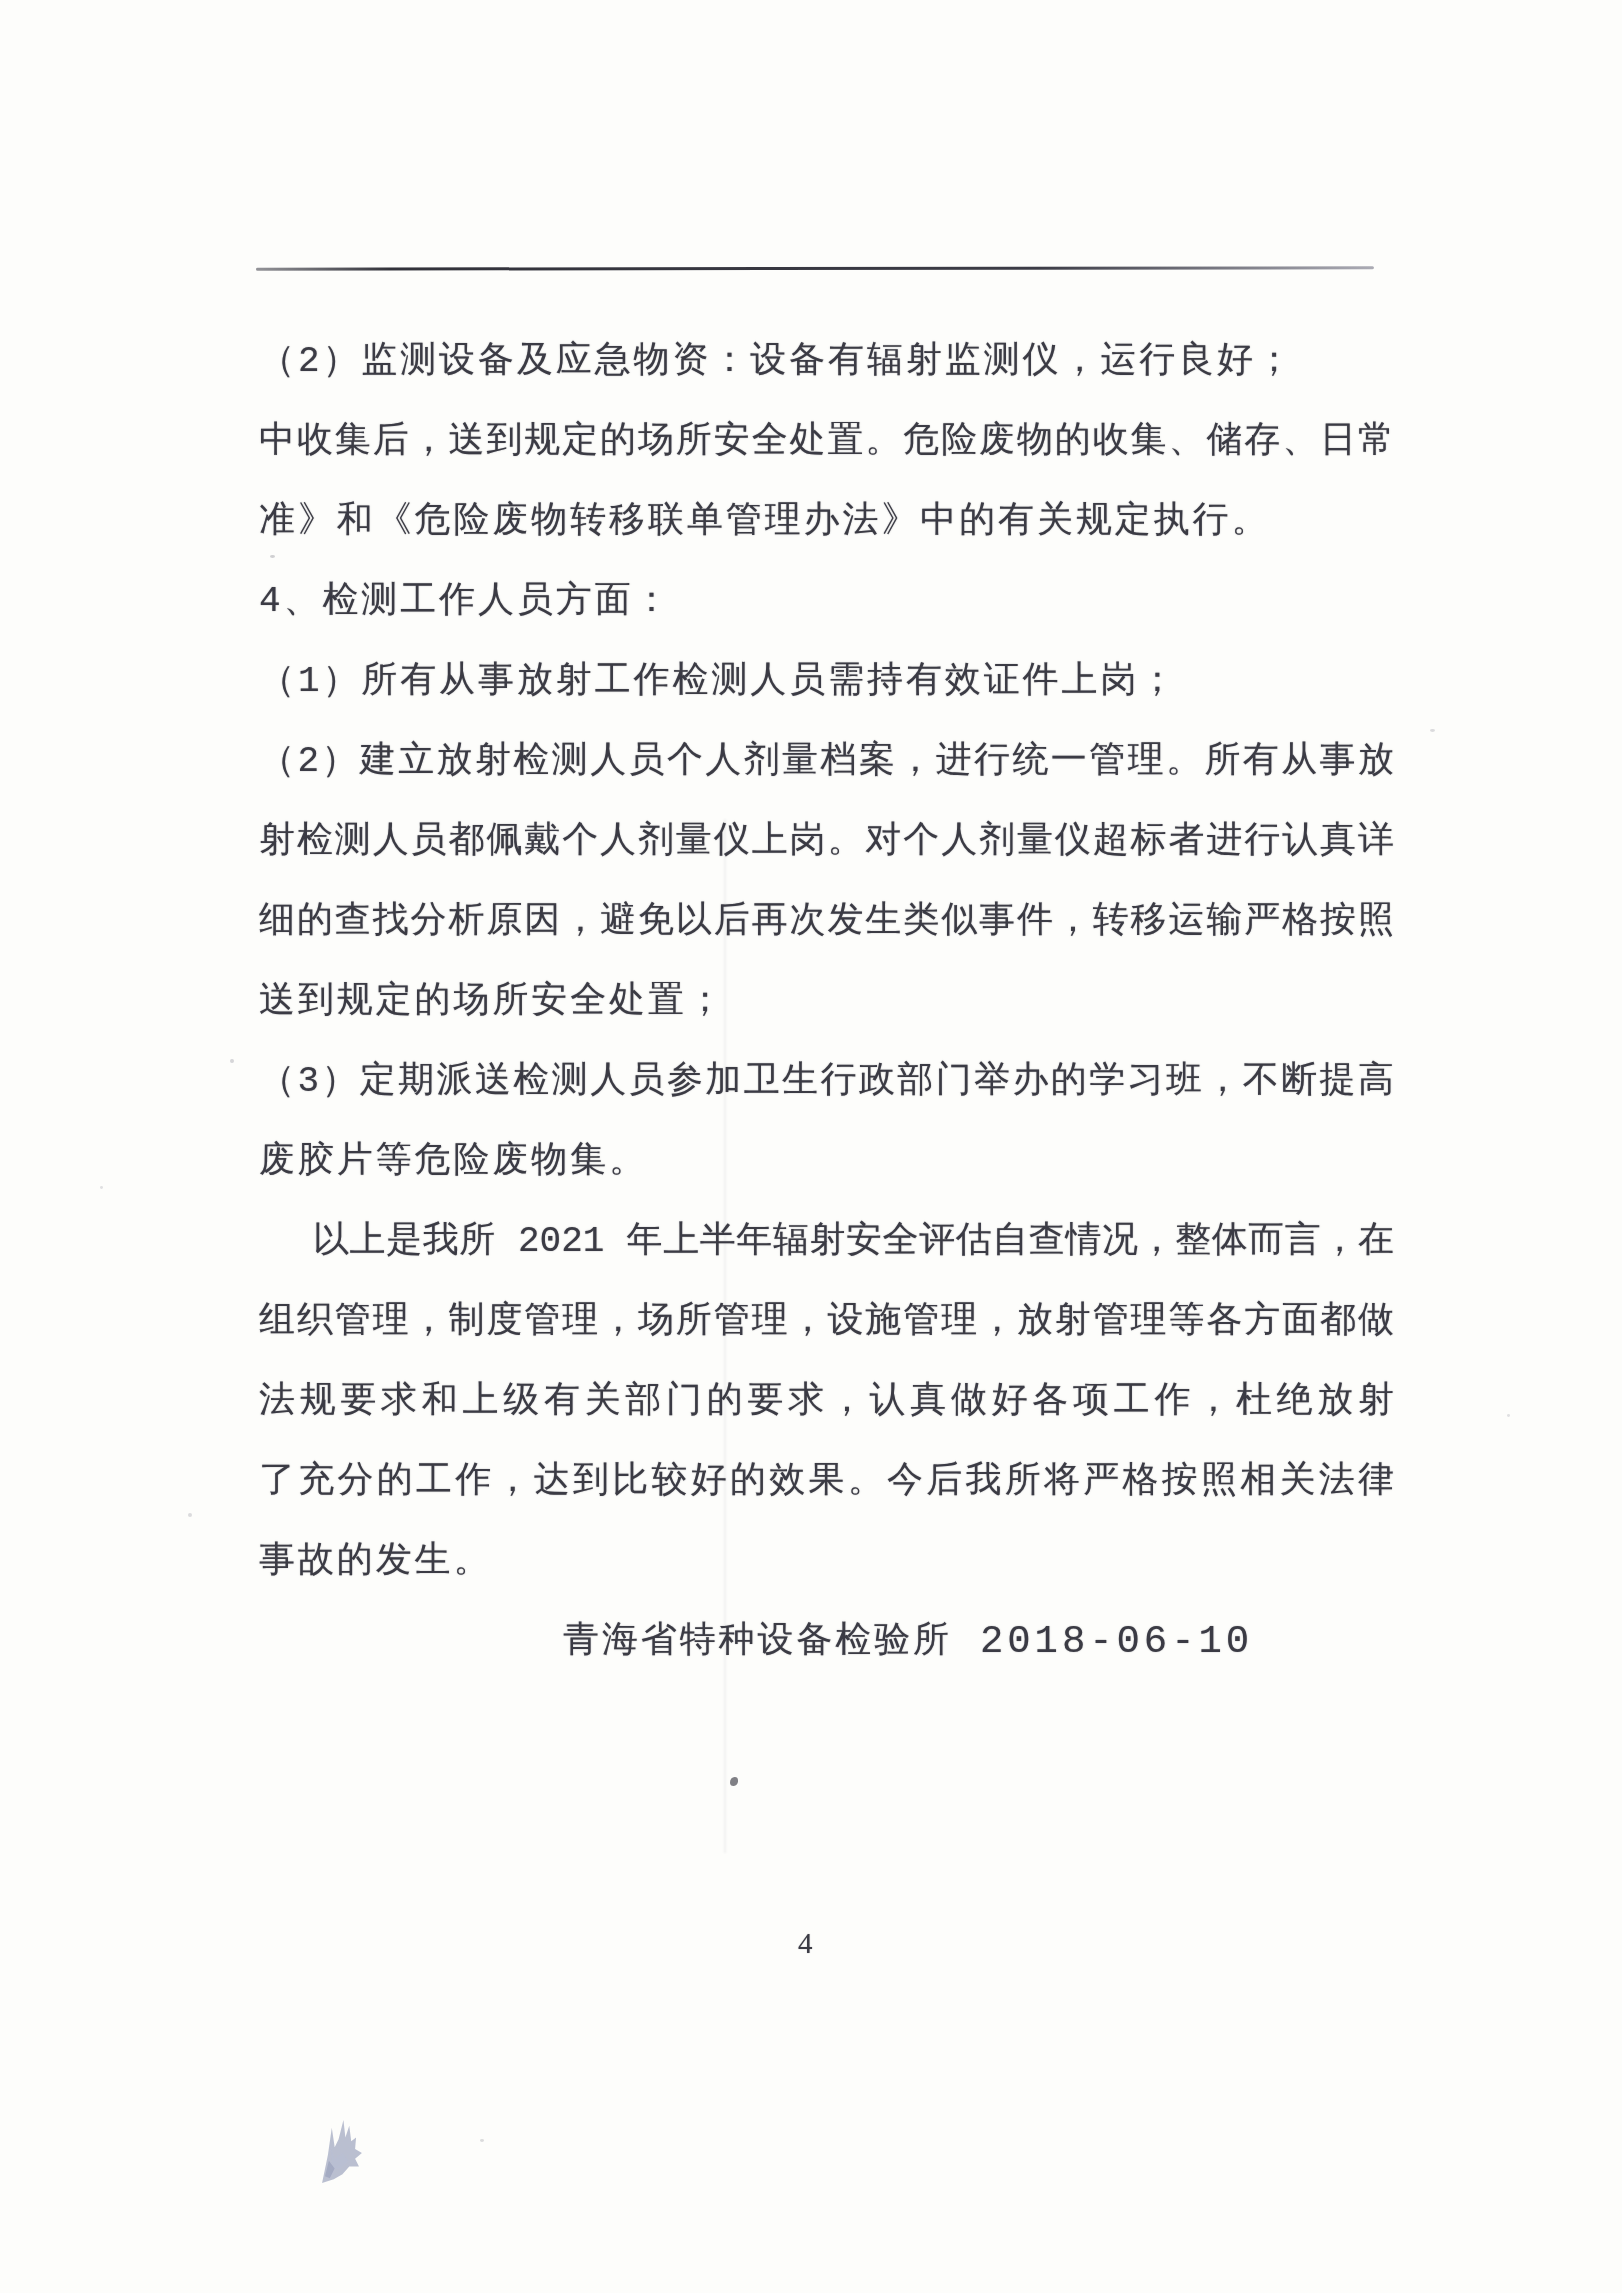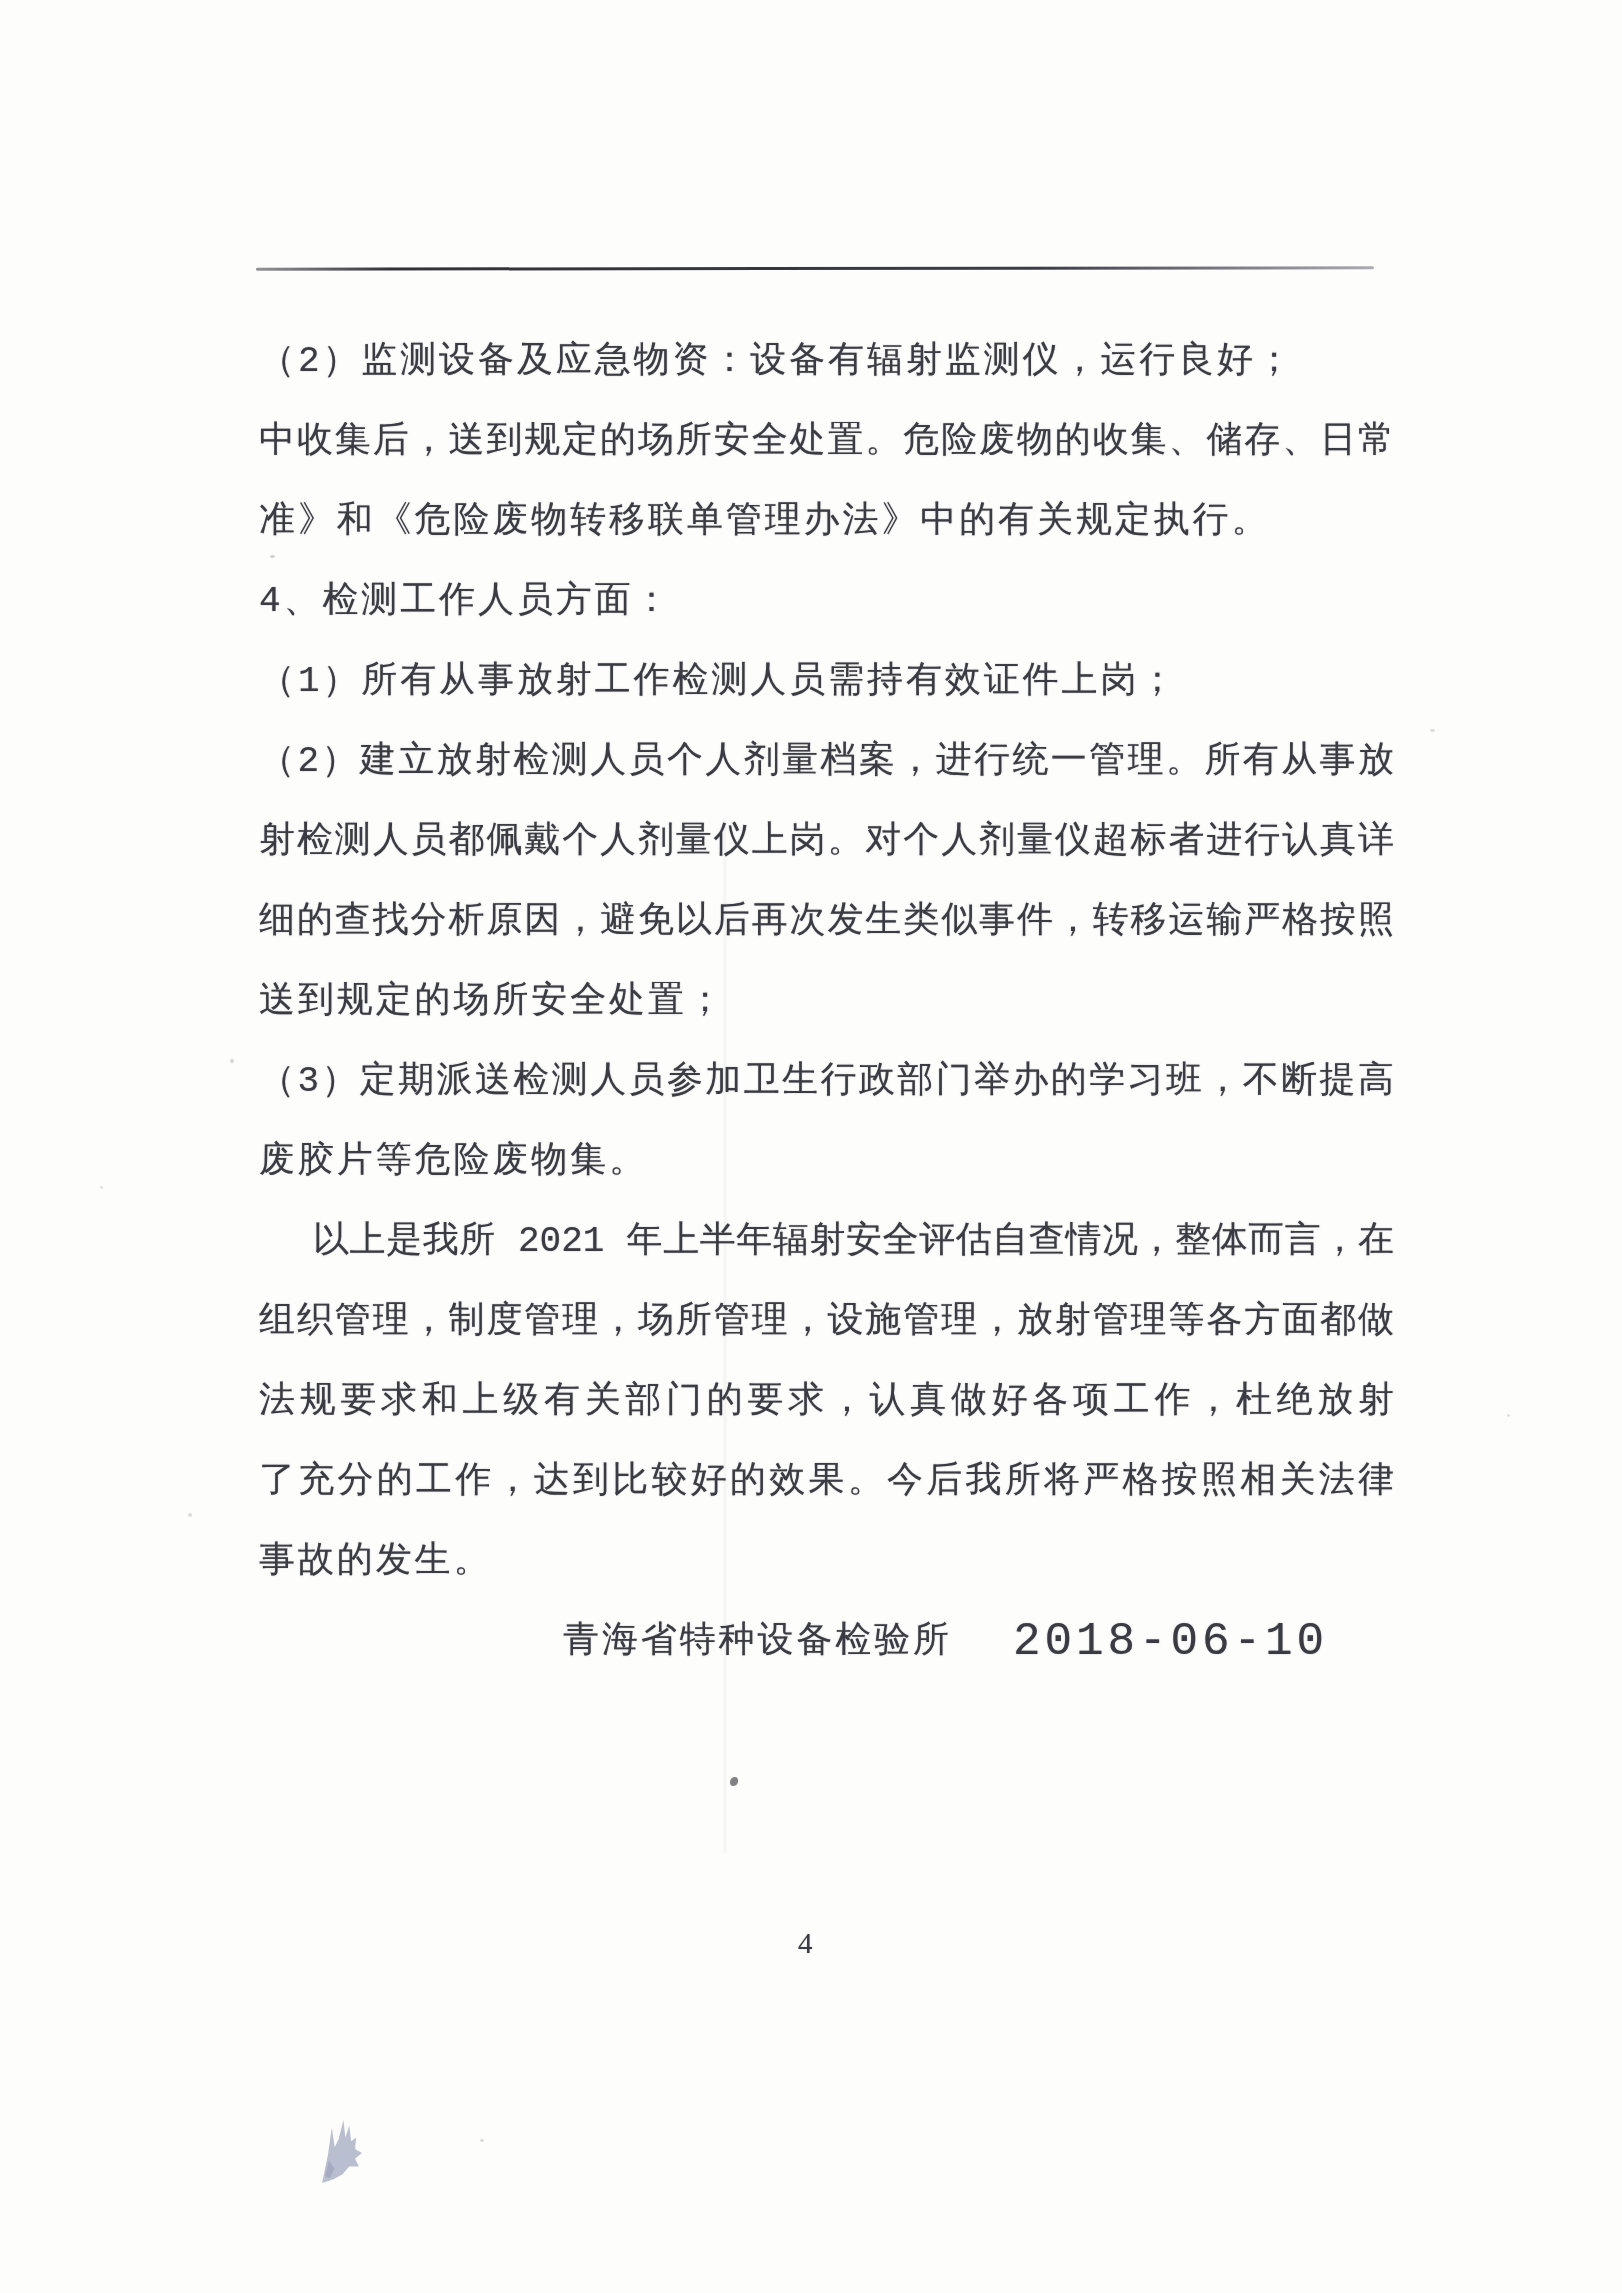--- a/index.html
+++ b/index.html
@@ -38,24 +38,24 @@
     letter-spacing:0;
     white-space:normal;
     text-align:justify;
     text-align-last:justify;
   }
   .line.indent{ text-indent:54px; }
   .sig{
     height:80px;line-height:80px;
     padding-left:304px;
     font-size:36px;letter-spacing:2.9px;
-    display:flex;align-items:flex-start;gap:61px;
+    display:flex;align-items:flex-start;gap:28px;
     white-space:nowrap;
   }
-  .sig .date{letter-spacing:3.9px;font-size:46px;}
+  .sig .date{letter-spacing:3.9px;font-size:39px;}
   .pagenum{
     position:absolute;left:798px;top:1927px;
     font-size:29px;color:rgba(50,50,60,.9);
     text-shadow:0 0 1px rgba(58,58,70,.6);
   }
   .blot{position:absolute;left:319px;top:2118px;filter:blur(0.4px);}
   .speck{position:absolute;border-radius:50%;background:#8d8d97;}
   .s1{left:270px;top:555px;width:4.9px;height:2.9px;opacity:.4;}
   .s2{left:230px;top:1059px;width:3.9px;height:3.9px;opacity:.35;}
   .s3{left:188px;top:1513px;width:3.9px;height:3.9px;opacity:.3;}

